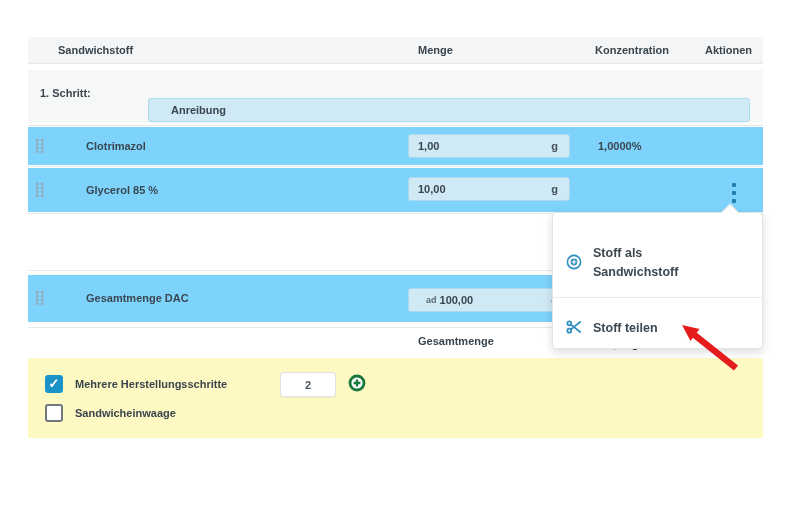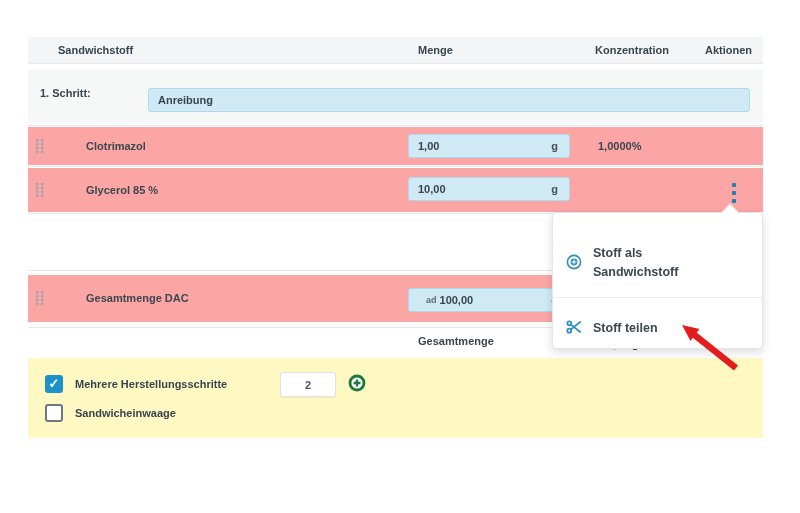--- a/index.html
+++ b/index.html
@@ -8,21 +8,21 @@
   .canvas { position:relative; width:800px; height:513px; background:#fff; overflow:hidden; }
   .sep { position:absolute; left:28px; width:735px; height:1px; background:#e7e8e9; }
 
   
   .thead { position:absolute; left:28px; top:37px; width:735px; height:26px; background:#f4f5f6; }
   .thead .cell { position:absolute; top:0; height:26px; line-height:26px; font-size:11px; font-weight:700; color:#39454e; }
 
   
   .row { position:absolute; left:28px; width:735px; }
   .row-step { background:#f6f7f7; }
-  .row-ing  { background:#fca5a5; }
+  .row-ing  { background:#7dd3fc; }
   .step-label { position:absolute; left:12px; font-size:11px; font-weight:700; color:#39454e; }
   .name { position:absolute; left:58px; font-size:11px; font-weight:600; color:#3b4750; }
 
   .field { position:absolute; background:#cfe9f5; border:1px solid #aed8ec; border-radius:3px;
            font-size:11px; color:#39454e; display:flex; align-items:center; }
   .field .val { padding-left:9px; font-weight:600; }
   .field .prefix { font-size:9px; color:#5d6b74; padding-left:17px; margin-right:3px; font-weight:600; }
   .field .prefix + .val { padding-left:0; }
   .field .unit { margin-left:auto; padding-right:11px; font-weight:600; color:#44525b; }
   .wide-field { left:120px; width:602px; height:24px; }
@@ -77,21 +77,21 @@
   <div class="thead">
     <div class="cell" style="left:30px;">Sandwichstoff</div>
     <div class="cell" style="left:390px;">Menge</div>
     <div class="cell" style="left:567px;">Konzentration</div>
     <div class="cell" style="left:677px;">Aktionen</div>
   </div>
   <div class="sep" style="top:63px;"></div>
 
   <div class="row row-step" style="top:70px; height:53px;">
     <div class="step-label" style="top:17px;">1. Schritt:</div>
-    <div class="field wide-field" style="top:18px;">
+    <div class="field wide-field" style="top:28px;padding-left:13px;">
       <span class="val">Anreibung</span>
     </div>
   </div>
   <div class="sep" style="top:125px;"></div>
 
   <div class="row row-ing" style="top:127px; height:38px;">
     <span class="handle" style="top:12px;">
       <svg width="9" height="14" viewBox="0 0 9 14">
           <g fill="#9aa3a9">
             <rect x="0" y="0" width="2.4" height="2.4"></rect>

